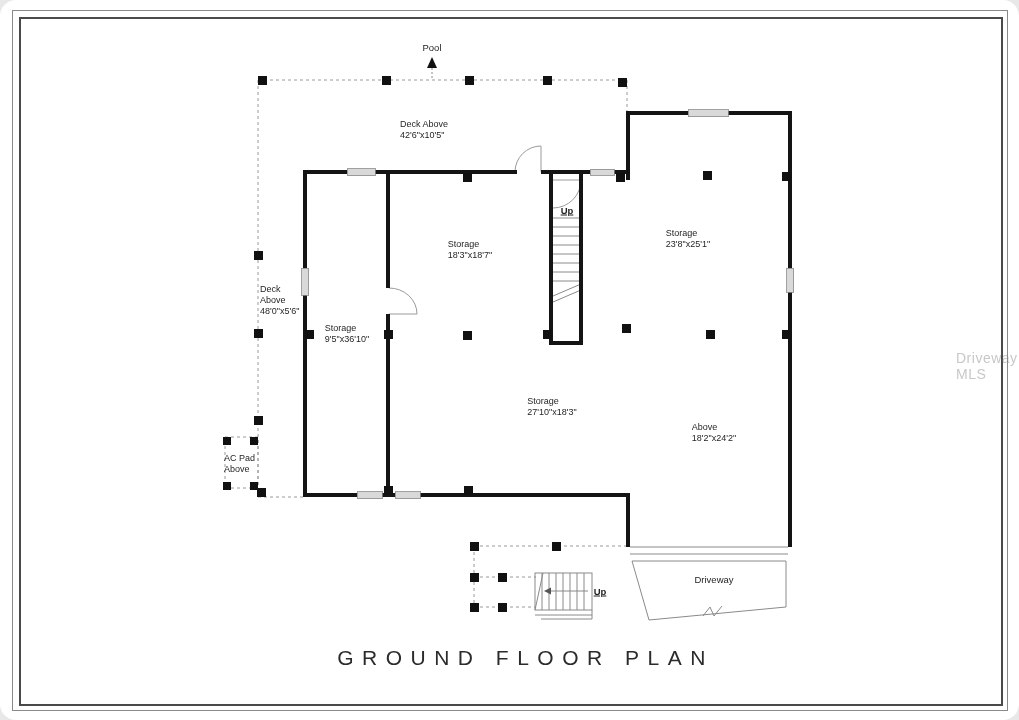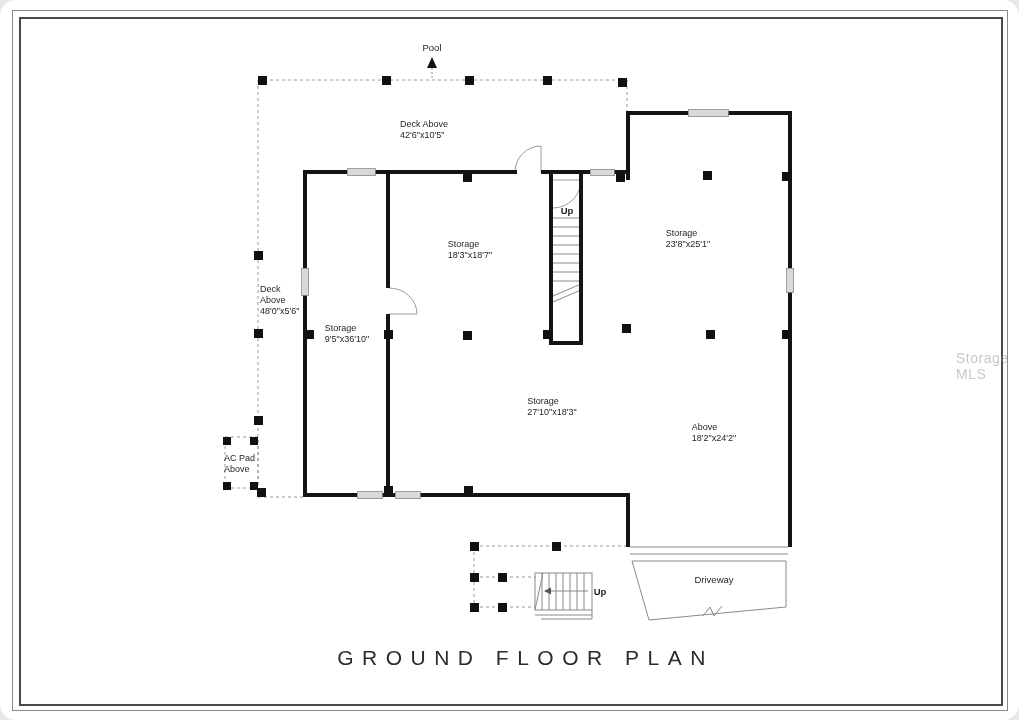--- a/index.html
+++ b/index.html
@@ -9,21 +9,21 @@
   }
   .frame-outer{position:absolute;left:12px;top:10px;width:994px;height:699px;border:1px solid #8a8a8a;}
   .frame-inner{position:absolute;left:19px;top:17px;width:980px;height:685px;border:2px solid #4a4a4a;}
   svg.plan{position:absolute;left:0;top:0;}
   .lbl{position:absolute;transform:translate(-50%,-50%);text-align:left;color:#1f1f1f;
        font-size:9px;line-height:11px;white-space:nowrap;}
   .lbl .nm{display:block;}
   .lbl .dm{display:block;white-space:nowrap;}
   .lbl.wrap{white-space:normal;}
   .pool-lbl{position:absolute;transform:translate(-50%,-50%);font-size:9.5px;color:#1f1f1f;}
-  .up-lbl{position:absolute;transform:translate(-50%,-50%);font-size:9.5px;font-weight:700;color:#1f1f1f;}
+  .up-lbl{position:absolute;transform:translate(-50%,-50%);font-size:9.5px;font-weight:700;color:#1f1f1f;text-decoration:underline;}
   .drv-lbl{position:absolute;transform:translate(-50%,-50%);font-size:9.5px;color:#1f1f1f;text-align:center;}
   .acpad-lbl{position:absolute;transform:translate(-50%,-50%);width:34px;font-size:9px;line-height:10.5px;
        text-align:left;color:#1f1f1f;}
   .title{position:absolute;left:16px;right:0;top:646px;text-align:center;padding-left:16px;
        font-size:21px;letter-spacing:8.5px;color:#2b2b2b;}
   .watermark{position:absolute;left:956px;top:350px;font-size:14px;color:rgba(130,130,130,0.45);
        letter-spacing:0.5px;}
 </style>
 </head>
 <body>
@@ -215,15 +215,15 @@
   <div class="acpad-lbl" style="left:241px;top:463px">AC Pad Above</div>
 
   <div class="up-lbl" style="left:567px;top:210px">Up</div>
 
   <div class="up-lbl" style="left:600px;top:591px">Up</div>
 
   <div class="drv-lbl" style="left:714px;top:579px">Driveway</div>
 
   <div class="title">GROUND FLOOR PLAN</div>
 
-  <div class="watermark">Storage MLS</div>
+  <div class="watermark">Driveway MLS</div>
 
 </div>
 
 </body></html>

